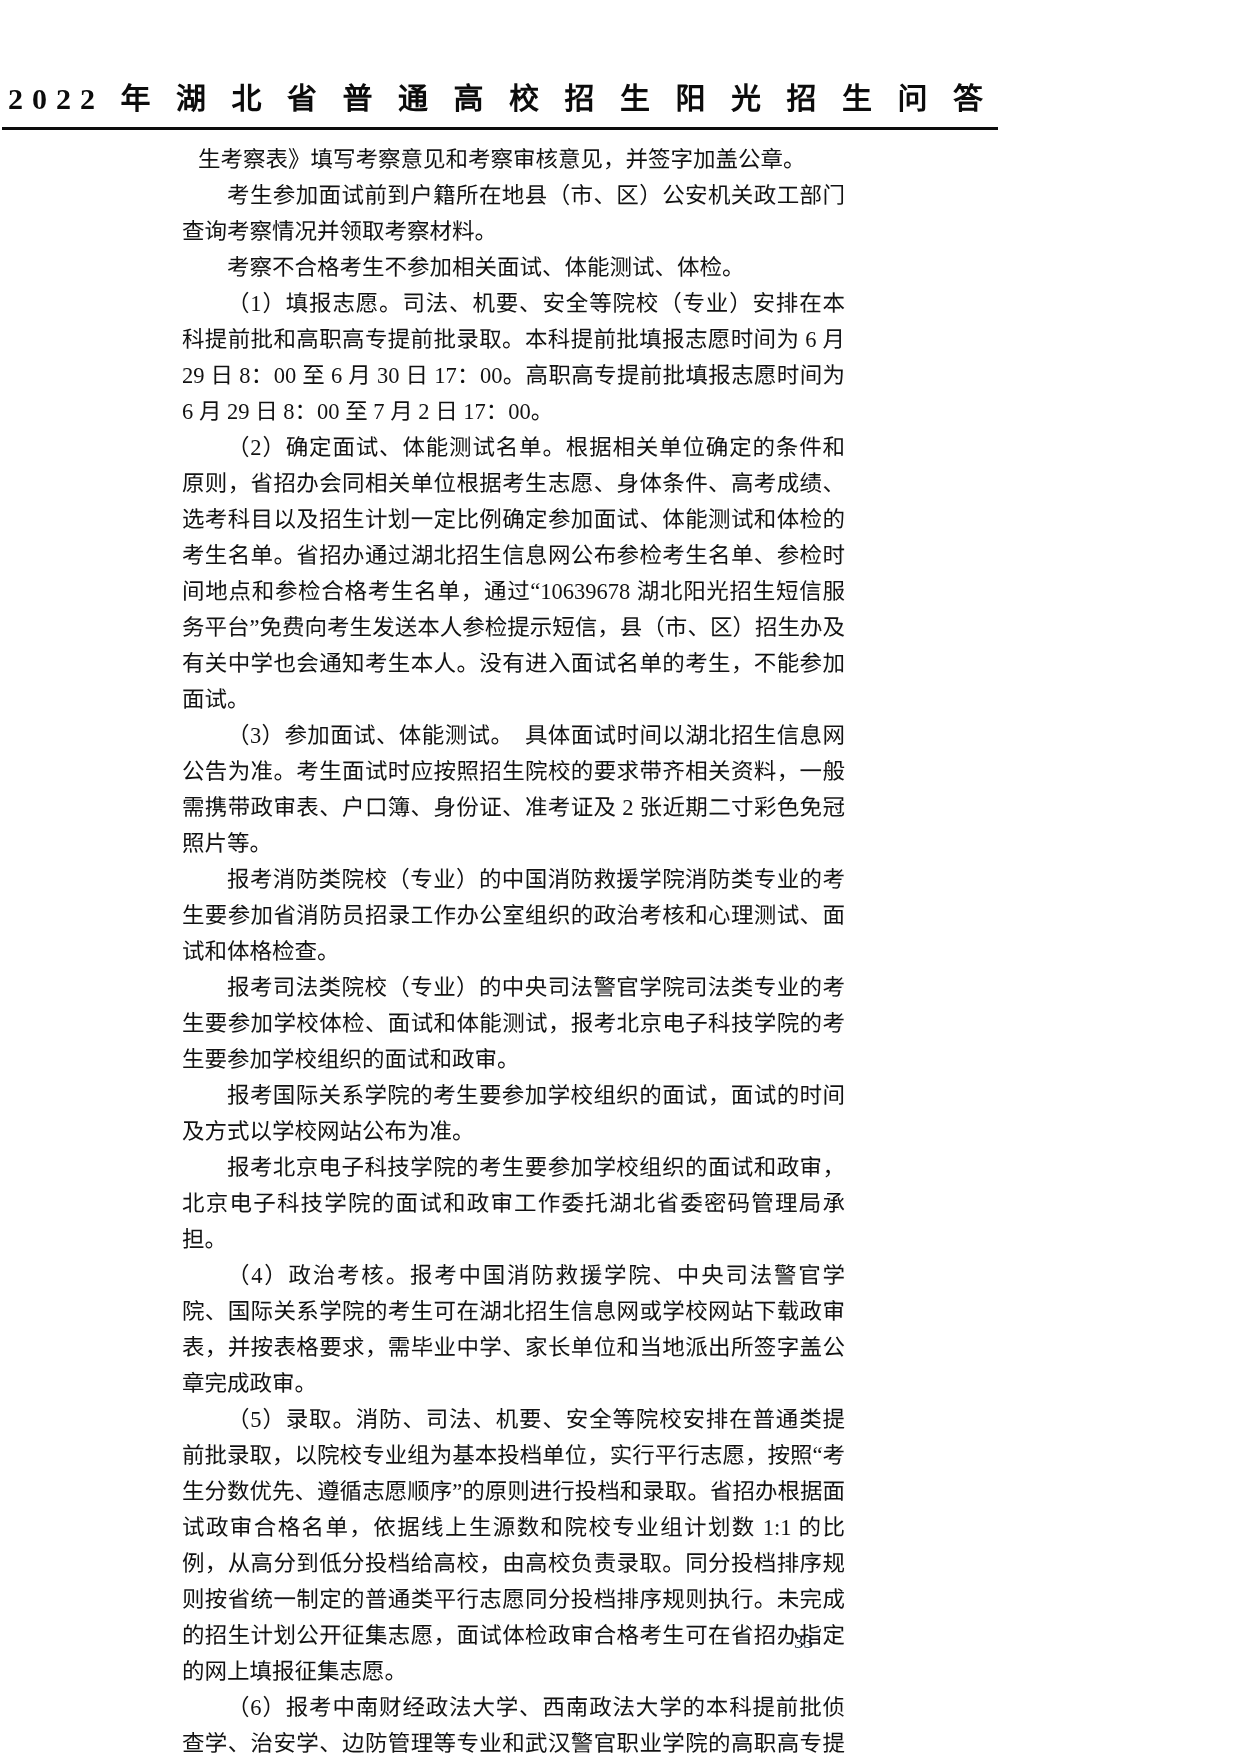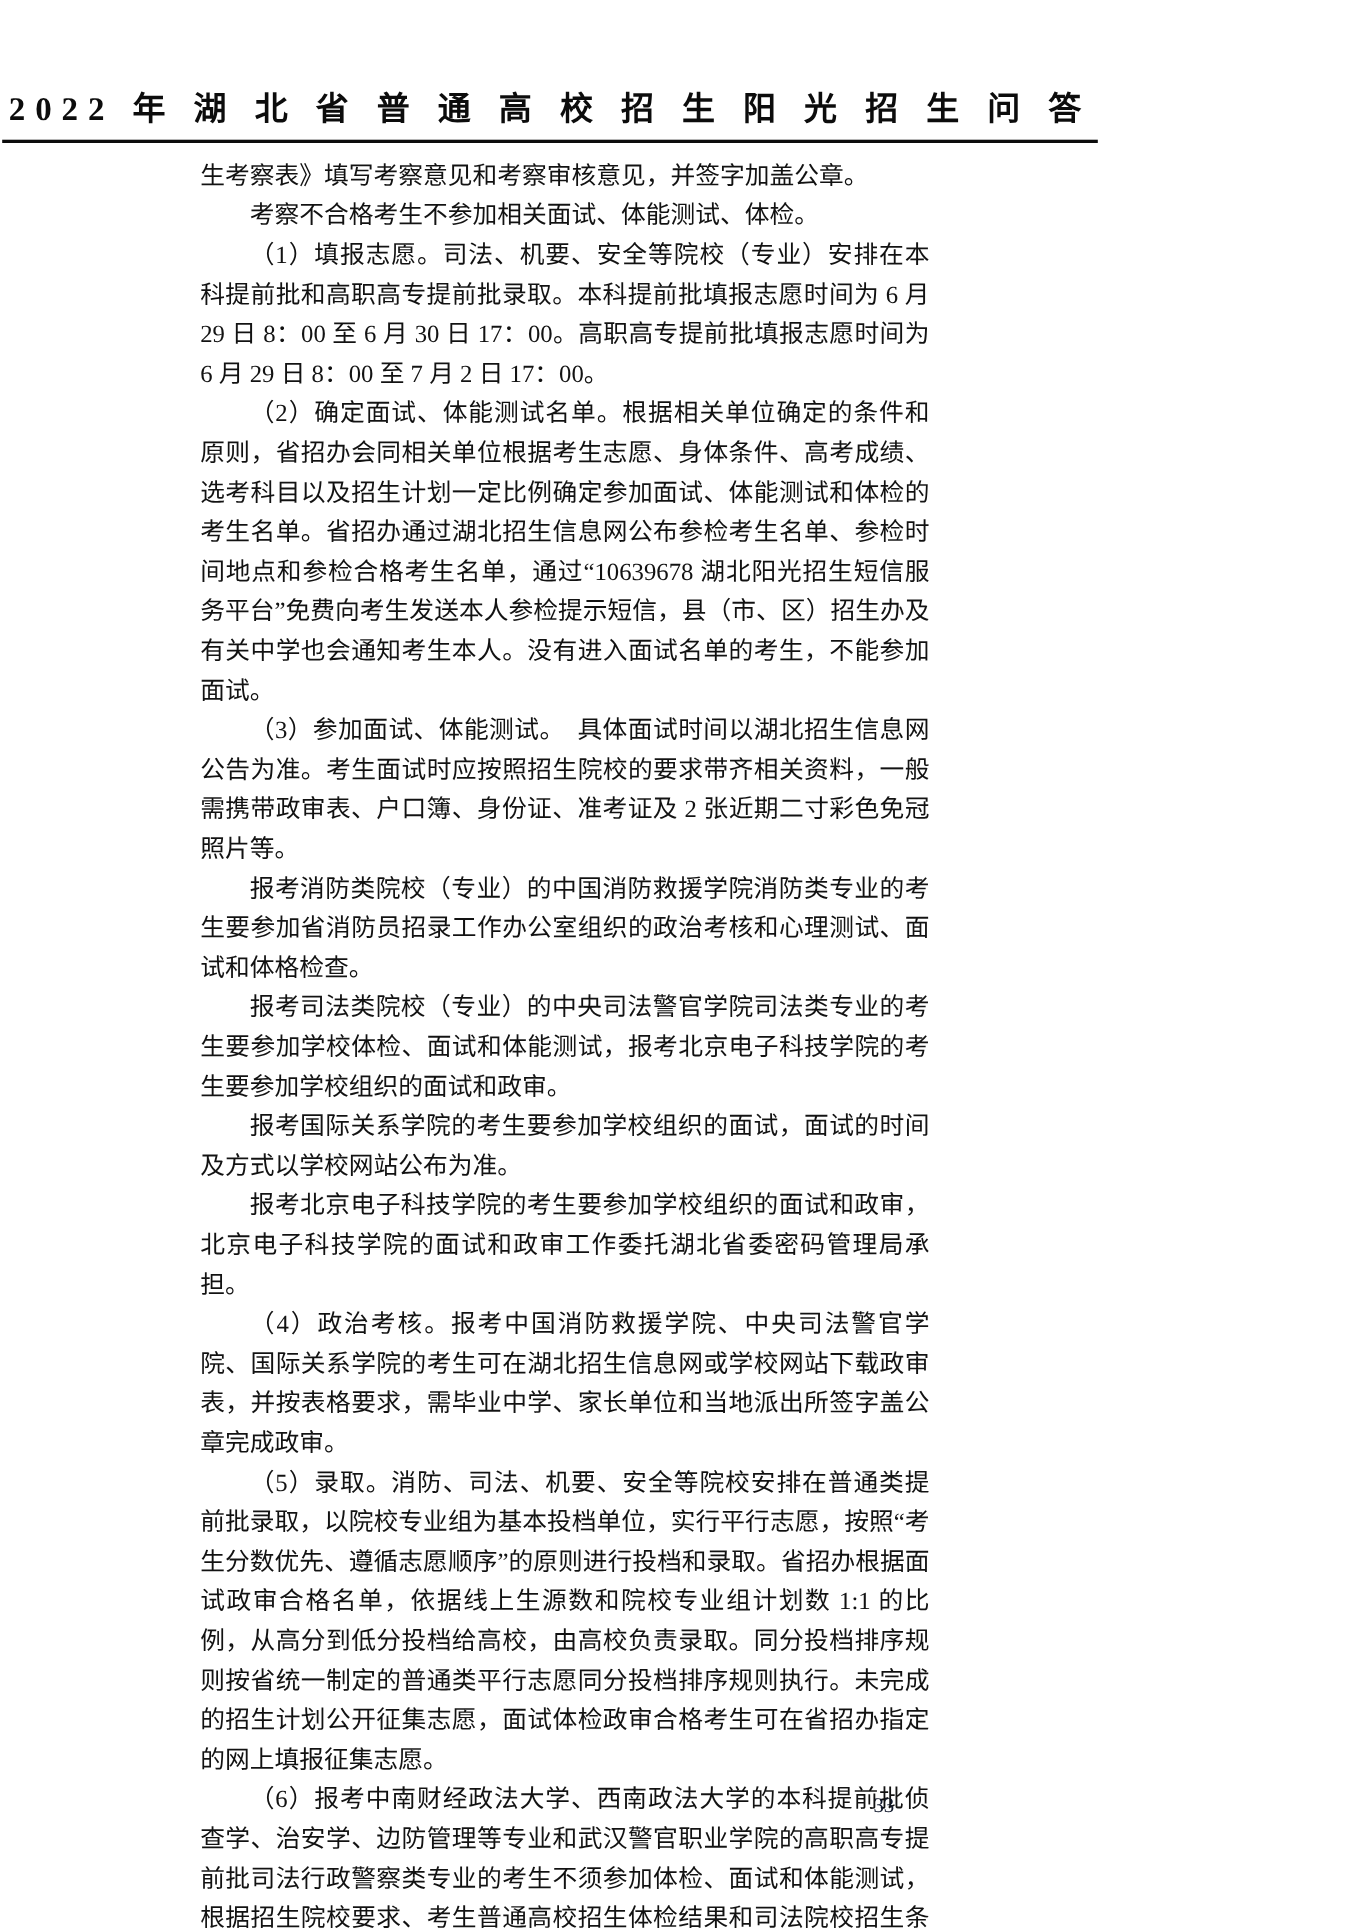--- a/index.html
+++ b/index.html
@@ -38,20 +38,21 @@
     text-align: justify;
     text-justify: inter-ideograph;
     color: #121212;
   }
   .para {
     margin: 0;
     text-indent: 2em;
   }
   .para.continuation {
     text-indent: 0;
+    margin-left: 16px;
   }
   .question-heading {
     font-family: "Liberation Sans", sans-serif;
     font-size: 23px;
     font-weight: 700;
     line-height: 36px;
     margin: 31px 0 0 0;
     text-indent: 2em;
     color: #0a0a0a;
   }
@@ -68,20 +69,21 @@
 <body>
 
 <div class="page">
 
   <header class="doc-header">
     <div class="doc-title">2022 年 湖 北 省 普 通 高 校 招 生 阳 光 招 生 问 答</div>
   </header>
 
   <main class="doc-body">
     <p class="para continuation">生考察表》填写考察意见和考察审核意见，并签字加盖公章。</p>
+    <p class="para">考生参加面试前到户籍所在地县（市、区）公安机关政工部门查询考察情况并领取考察材料。</p>
     <p class="para">考察不合格考生不参加相关面试、体能测试、体检。</p>
 
 
     <p class="para">（1）填报志愿。司法、机要、安全等院校（专业）安排在本科提前批和高职高专提前批录取。本科提前批填报志愿时间为 6 月 29 日 8：00 至 6 月 30 日 17：00。高职高专提前批填报志愿时间为 6 月 29 日 8：00 至 7 月 2 日 17：00。</p>
     <p class="para">（2）确定面试、体能测试名单。根据相关单位确定的条件和原则，省招办会同相关单位根据考生志愿、身体条件、高考成绩、选考科目以及招生计划一定比例确定参加面试、体能测试和体检的考生名单。省招办通过湖北招生信息网公布参检考生名单、参检时间地点和参检合格考生名单，通过“10639678 湖北阳光招生短信服务平台”免费向考生发送本人参检提示短信，县（市、区）招生办及有关中学也会通知考生本人。没有进入面试名单的考生，不能参加面试。</p>
     <p class="para">（3）参加面试、体能测试。　具体面试时间以湖北招生信息网公告为准。考生面试时应按照招生院校的要求带齐相关资料，一般需携带政审表、户口簿、身份证、准考证及 2 张近期二寸彩色免冠照片等。</p>
     <p class="para">报考消防类院校（专业）的中国消防救援学院消防类专业的考生要参加省消防员招录工作办公室组织的政治考核和心理测试、面试和体格检查。</p>
     <p class="para">报考司法类院校（专业）的中央司法警官学院司法类专业的考生要参加学校体检、面试和体能测试，报考北京电子科技学院的考生要参加学校组织的面试和政审。</p>
     <p class="para">报考国际关系学院的考生要参加学校组织的面试，面试的时间及方式以学校网站公布为准。</p>
     <p class="para">报考北京电子科技学院的考生要参加学校组织的面试和政审，北京电子科技学院的面试和政审工作委托湖北省委密码管理局承担。</p>

